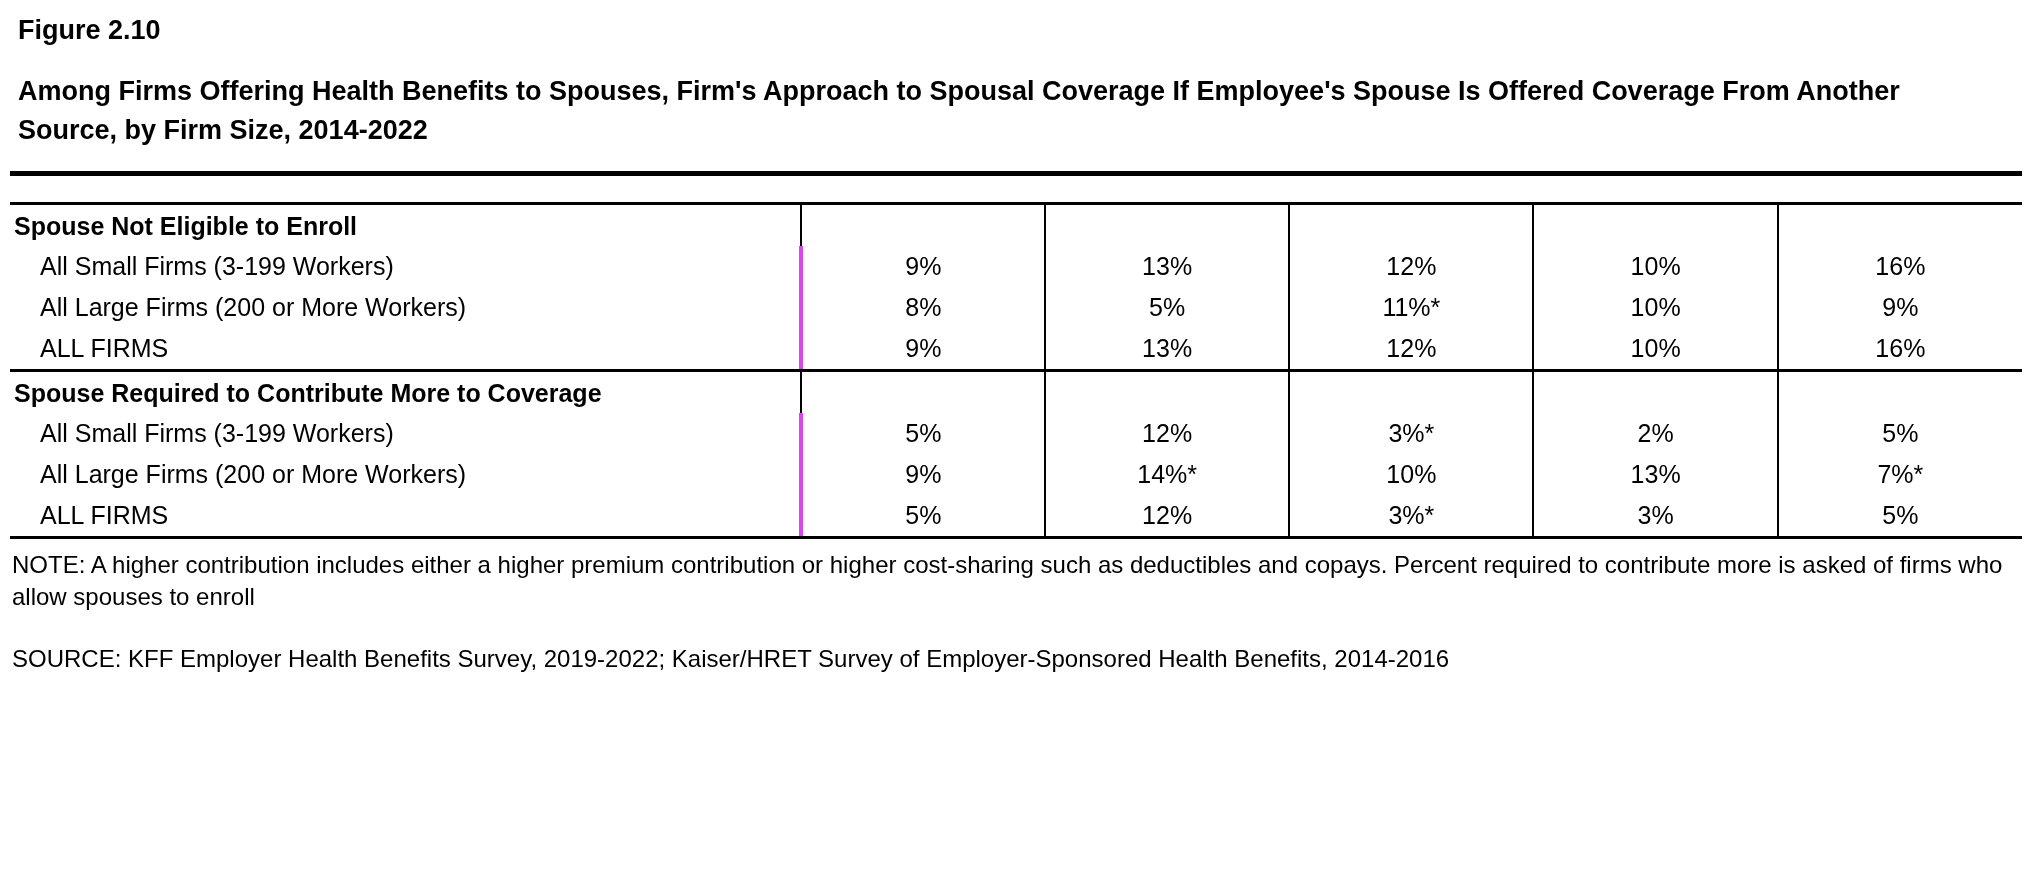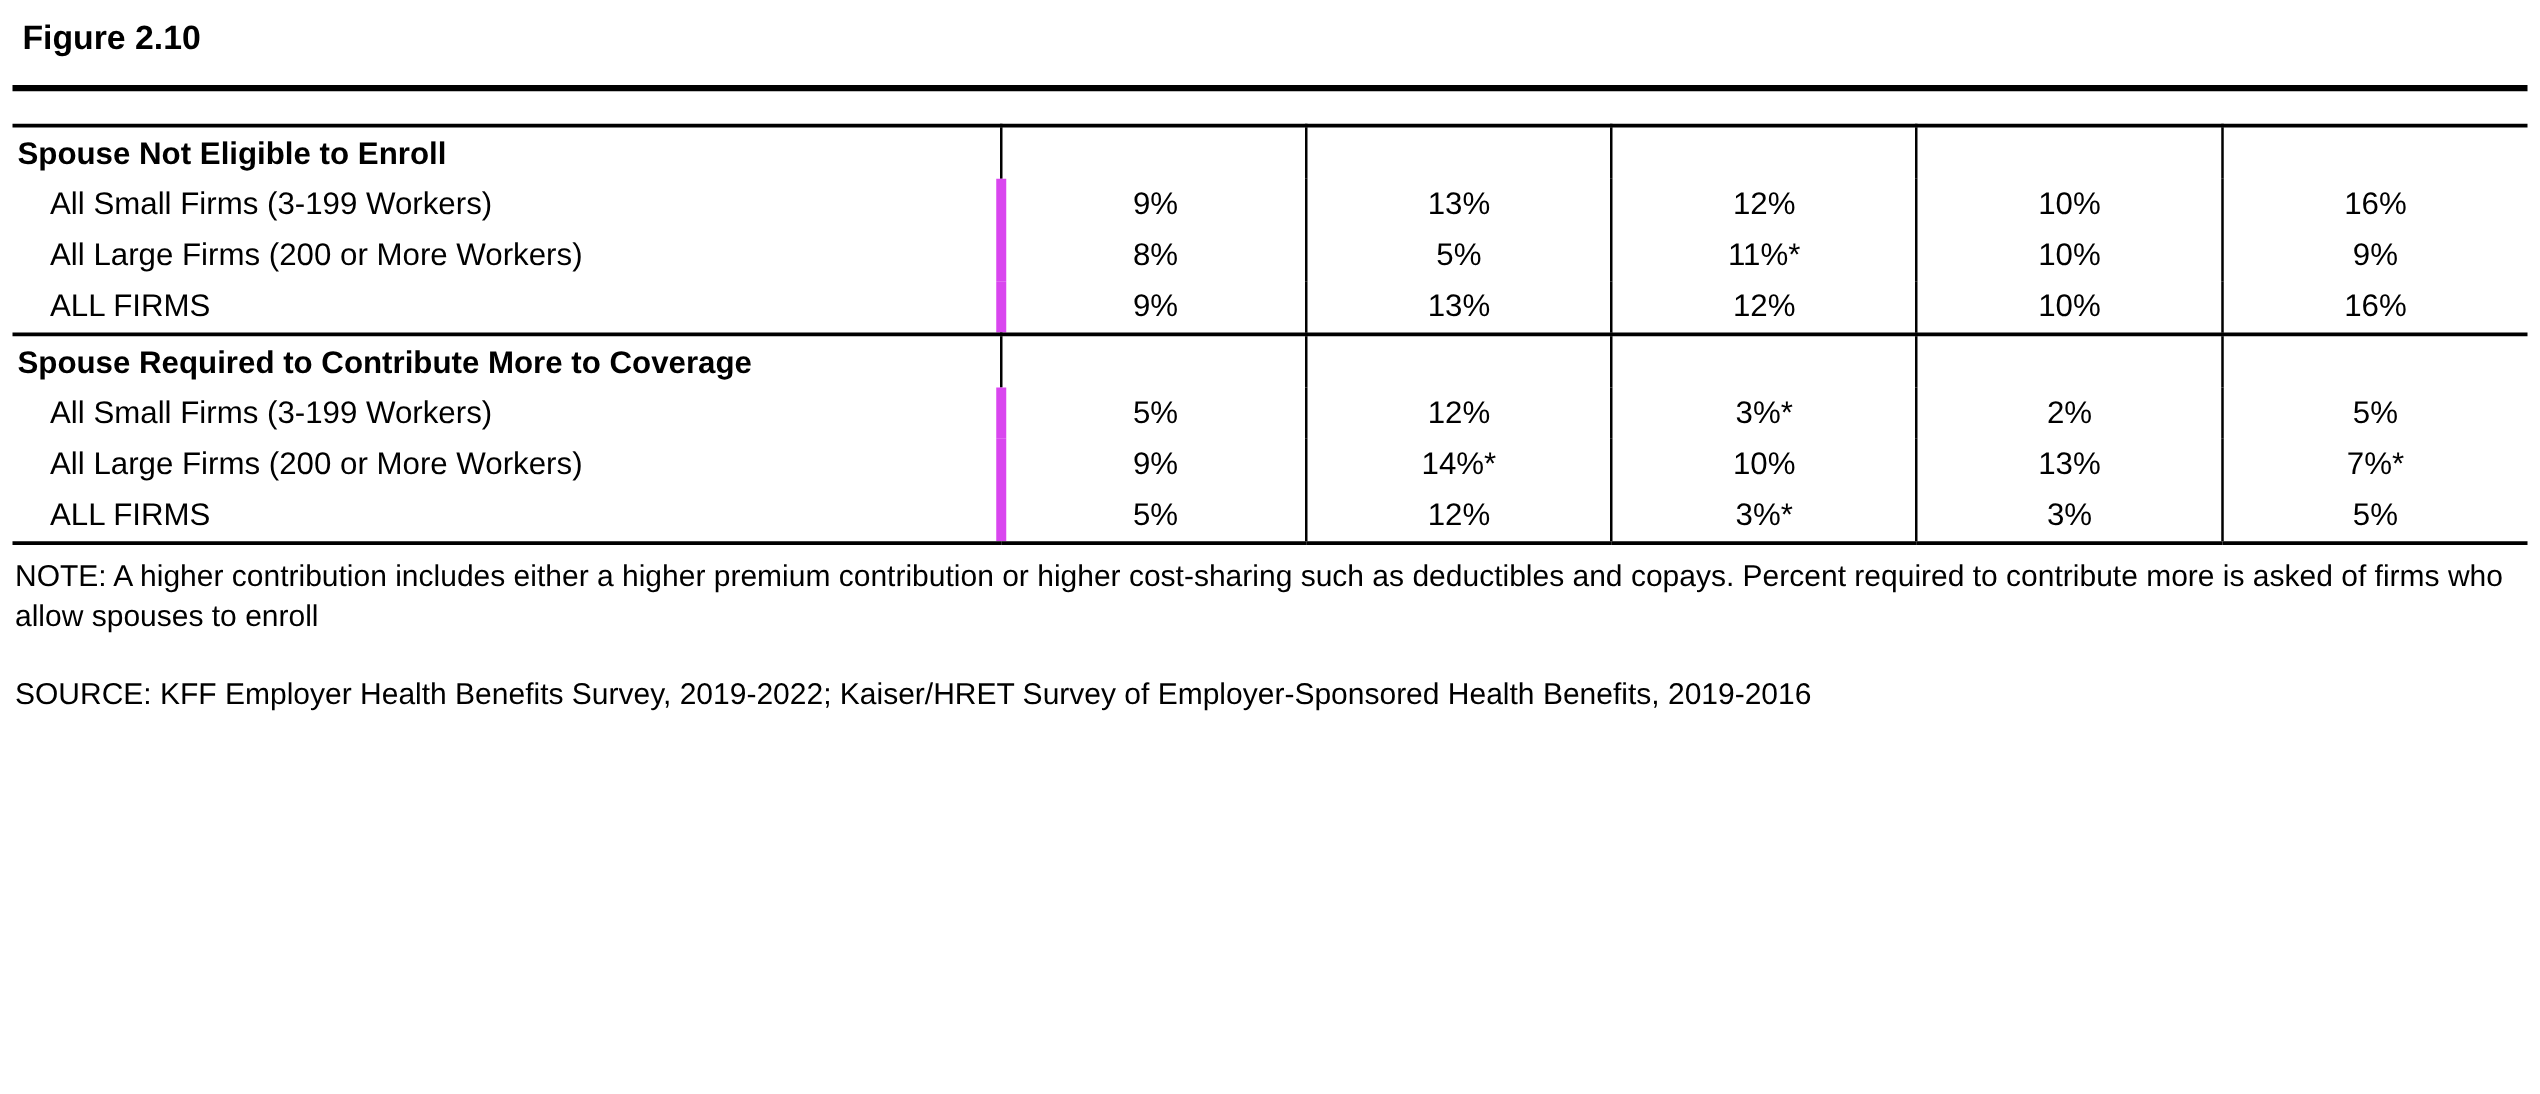--- a/index.html
+++ b/index.html
@@ -81,21 +81,21 @@
   }
   .sect-row td.blank {
     border-right: 2px solid #000;
   }
   .sect-row td.blank.last {
     border-right: none;
   }
   .data-row td.row-label {
     font-size: 25px;
     padding: 6px 0 6px 30px;
-    border-right: 8px solid #d946ef;
+    border-right: 4px solid #d946ef;
   }
   .data-row td.val {
     text-align: center;
     font-size: 25px;
     padding: 6px 0 6px 0;
     border-right: 2px solid #000;
   }
   .data-row td.val.last {
     border-right: none;
   }
@@ -116,20 +116,21 @@
   }
   .note.spaced { padding-top: 24px; }
   .note.source { padding-top: 30px; }
 </style>
 </head>
 <body>
 
 <div class="page">
 
   <div class="fig-num">Figure 2.10</div>
+  <div class="fig-title">Among Firms Offering Health Benefits to Spouses, Firm's Approach to Spousal Coverage If Employee's Spouse Is Offered Coverage From Another Source, by Firm Size, 2014-2022</div>
 
   <div class="rule-top"></div>
 
   <table class="data">
     <colgroup>
       <col class="lbl">
         <col class="yr">
         <col class="yr">
         <col class="yr">
         <col class="yr">
@@ -209,16 +210,16 @@
         <td class="val last">5%</td>
       </tr>
       <tr class="sep-row">
         <td colspan="6"></td>
       </tr>
     </tbody>
   </table>
 
   <div class="notes">
     <div class="note">NOTE: A higher contribution includes either a higher premium contribution or higher cost-sharing such as deductibles and copays.  Percent  required to contribute more is asked of firms who allow spouses to enroll</div>
-    <div class="note source">SOURCE: KFF Employer Health Benefits Survey, 2019-2022; Kaiser/HRET Survey of Employer-Sponsored Health Benefits, 2019-2016</div>
+    <div class="note source">SOURCE: KFF Employer Health Benefits Survey, 2019-2022; Kaiser/HRET Survey of Employer-Sponsored Health Benefits, 2014-2016</div>
   </div>
 
 </div>
 
 </body></html>

